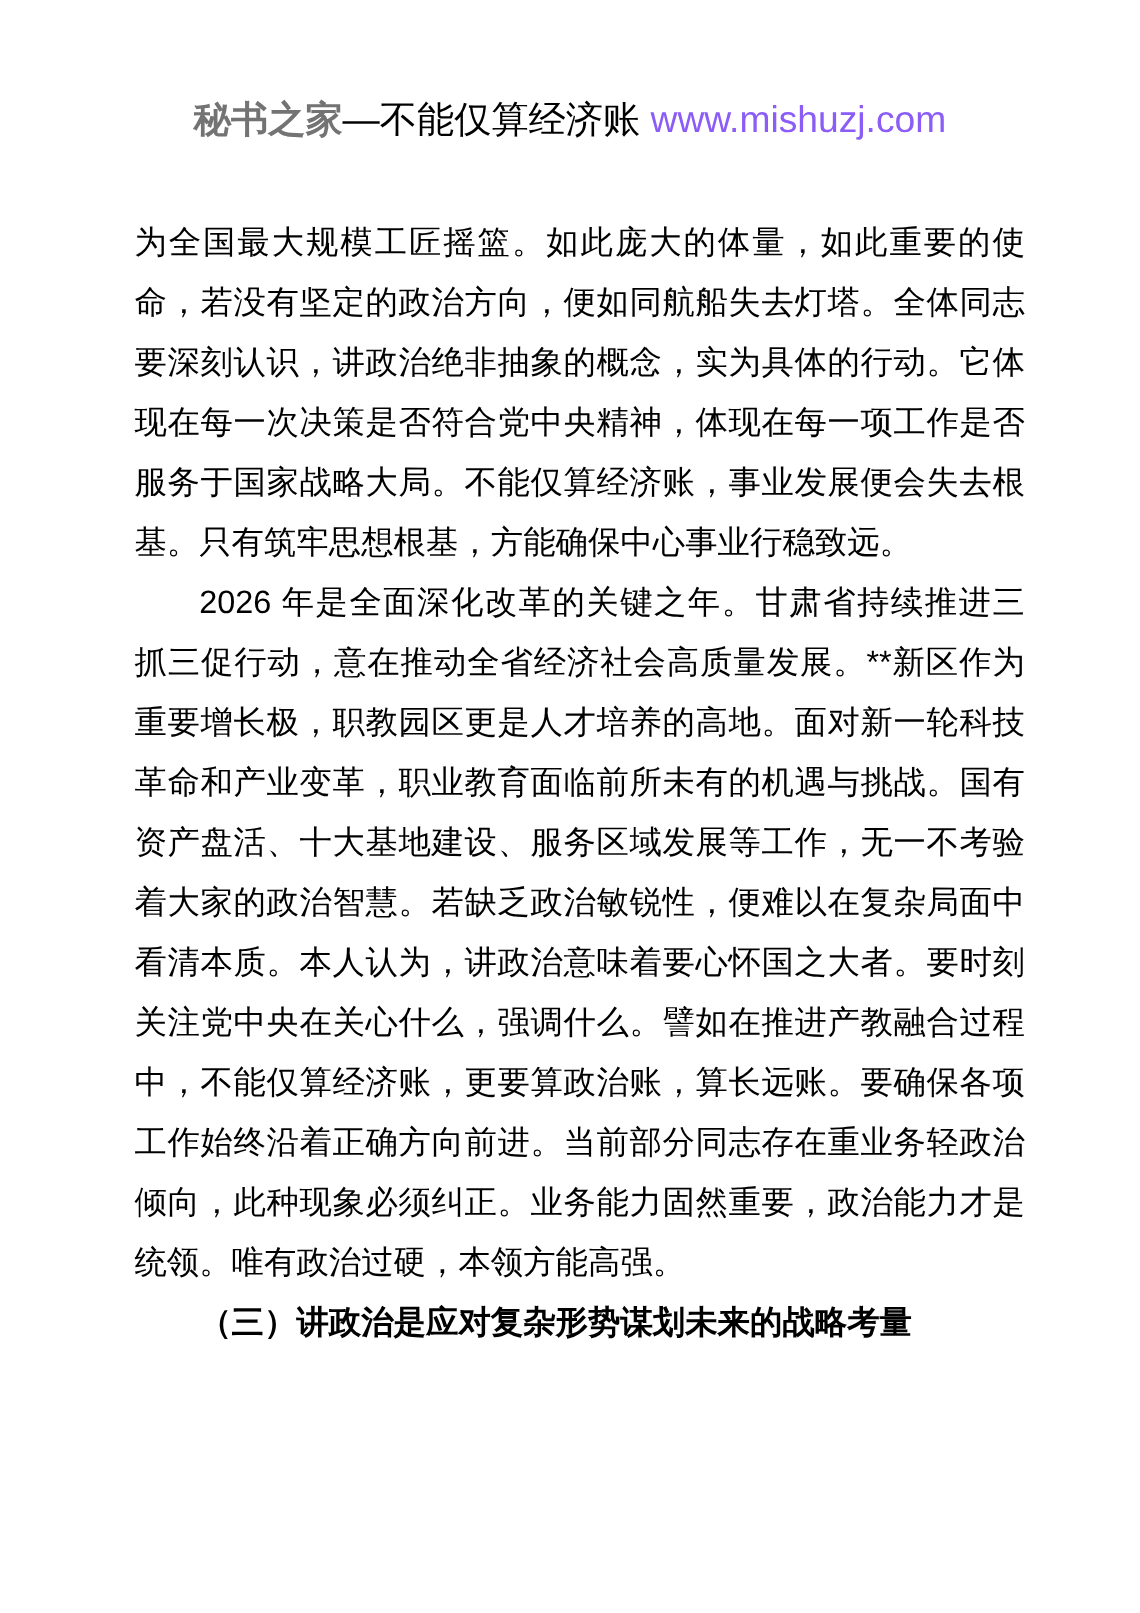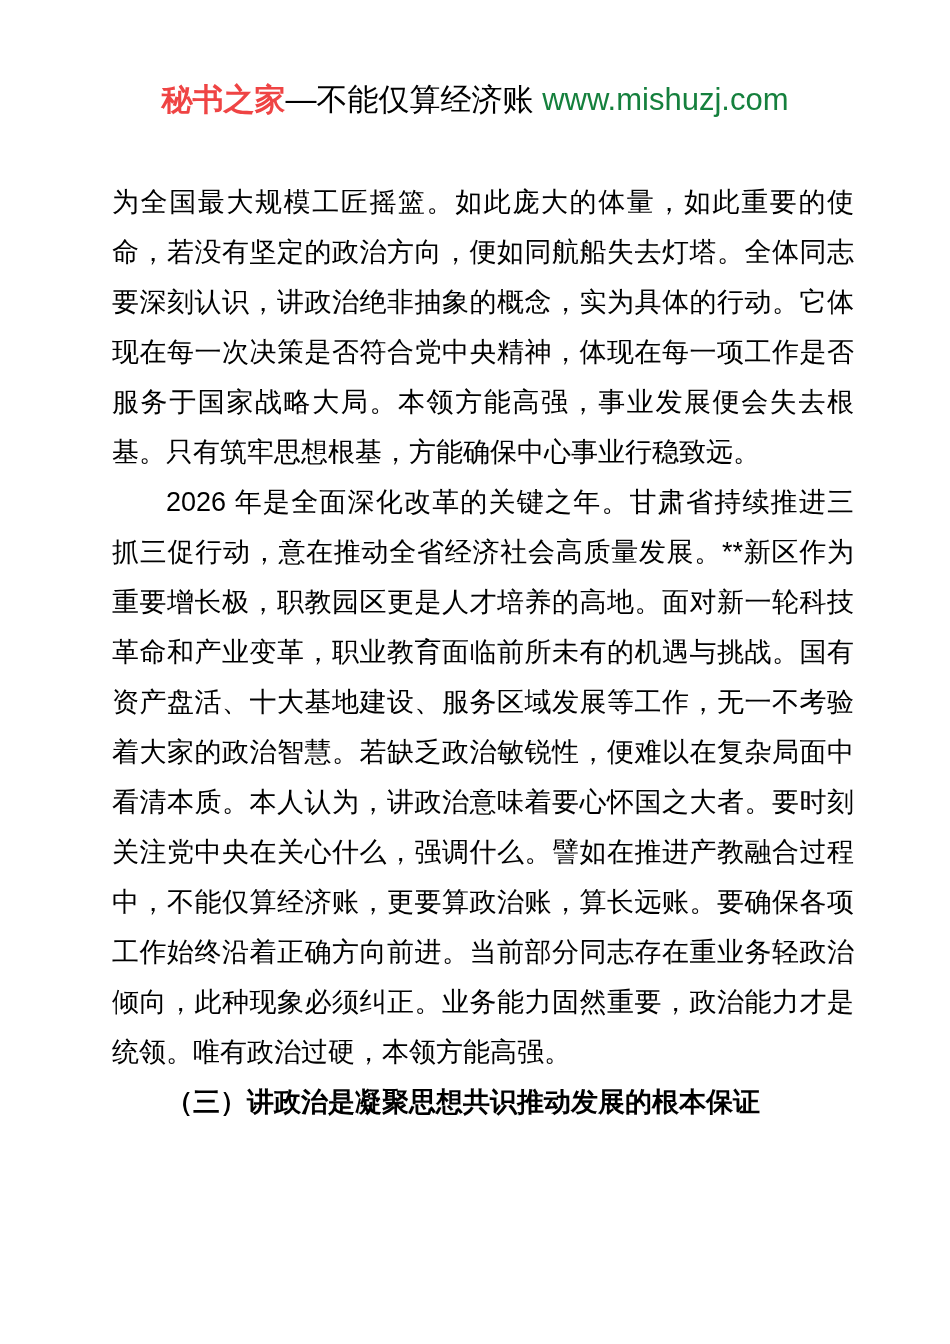--- a/index.html
+++ b/index.html
@@ -60,22 +60,22 @@
   .content p.heading {
     font-weight: bold;
   }
 </style>
 </head>
 <body>
 
 <div class="page">
 
   <div class="doc-header">
-    <span class="brand" style="color: #ef4444;">秘书之家</span><span class="dash">—</span><span class="tagline">不能仅算经济账 </span><span class="url" style="color: #15803d;">www.mishuzj.com</span>
+    <span class="brand" style="color: #737373;">秘书之家</span><span class="dash">—</span><span class="tagline">不能仅算经济账 </span><span class="url" style="color: #8b5cf6;">www.mishuzj.com</span>
   </div>
 
   <div class="content">
-    <p class="body">为全国最大规模工匠摇篮。如此庞大的体量，如此重要的使命，若没有坚定的政治方向，便如同航船失去灯塔。全体同志要深刻认识，讲政治绝非抽象的概念，实为具体的行动。它体现在每一次决策是否符合党中央精神，体现在每一项工作是否服务于国家战略大局。本领方能高强，事业发展便会失去根基。只有筑牢思想根基，方能确保中心事业行稳致远。</p>
+    <p class="body">为全国最大规模工匠摇篮。如此庞大的体量，如此重要的使命，若没有坚定的政治方向，便如同航船失去灯塔。全体同志要深刻认识，讲政治绝非抽象的概念，实为具体的行动。它体现在每一次决策是否符合党中央精神，体现在每一项工作是否服务于国家战略大局。不能仅算经济账，事业发展便会失去根基。只有筑牢思想根基，方能确保中心事业行稳致远。</p>
     <p class="body indent">2026 年是全面深化改革的关键之年。甘肃省持续推进三抓三促行动，意在推动全省经济社会高质量发展。**新区作为重要增长极，职教园区更是人才培养的高地。面对新一轮科技革命和产业变革，职业教育面临前所未有的机遇与挑战。国有资产盘活、十大基地建设、服务区域发展等工作，无一不考验着大家的政治智慧。若缺乏政治敏锐性，便难以在复杂局面中看清本质。本人认为，讲政治意味着要心怀国之大者。要时刻关注党中央在关心什么，强调什么。譬如在推进产教融合过程中，不能仅算经济账，更要算政治账，算长远账。要确保各项工作始终沿着正确方向前进。当前部分同志存在重业务轻政治倾向，此种现象必须纠正。业务能力固然重要，政治能力才是统领。唯有政治过硬，本领方能高强。</p>
-    <p class="heading indent">（三）讲政治是凝聚思想共识推动发展的根本保证</p>
+    <p class="heading indent">（三）讲政治是应对复杂形势谋划未来的战略考量</p>
   </div>
 
 </div>
 
 </body></html>

